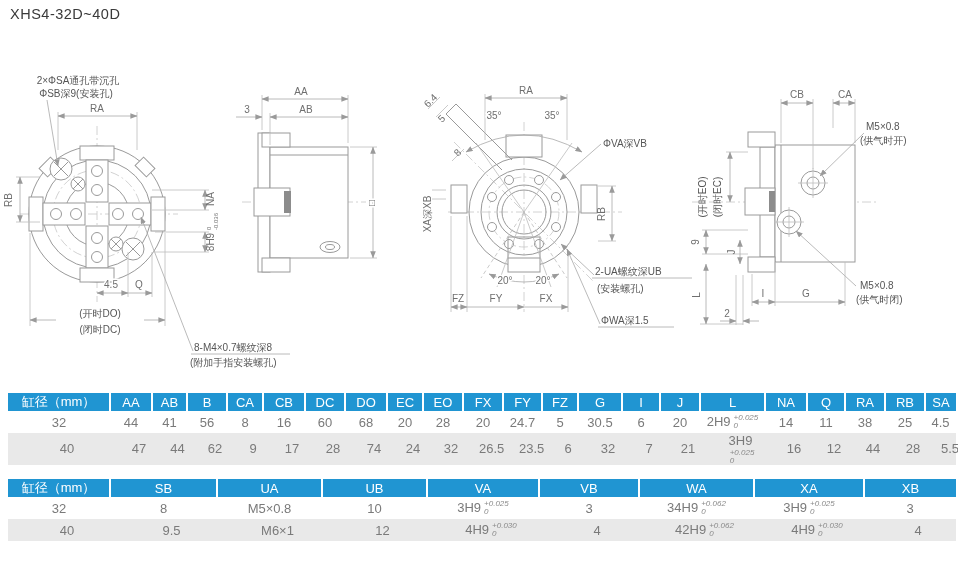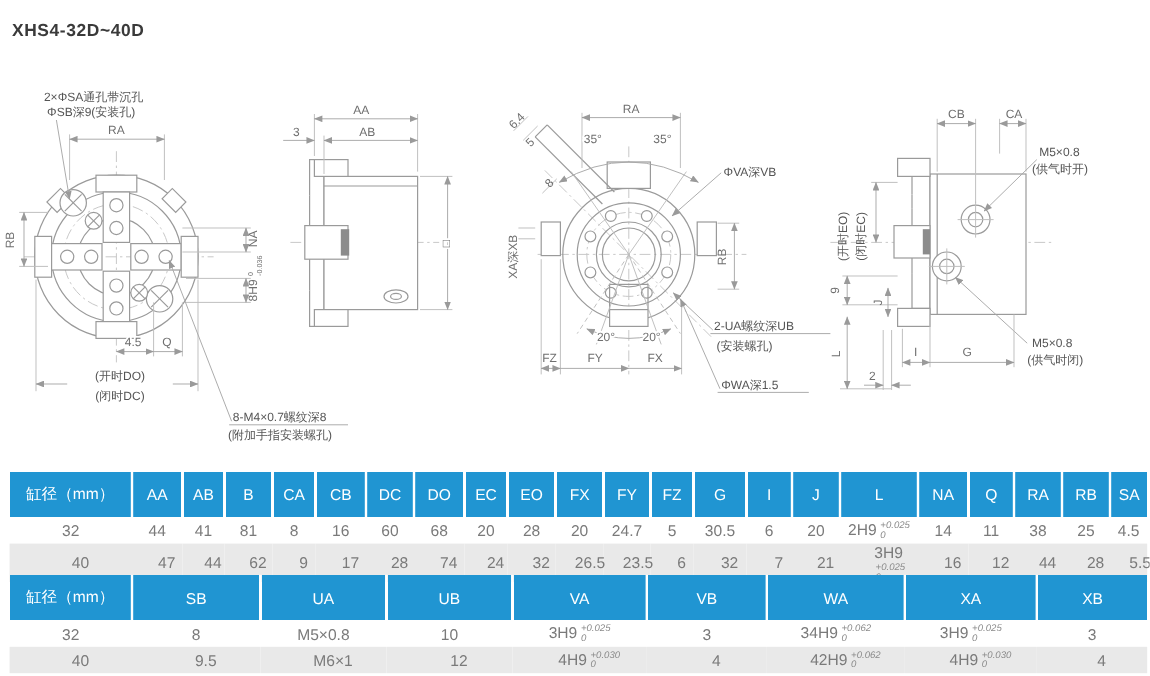--- a/index.html
+++ b/index.html
@@ -1,35 +1,35 @@
 <!DOCTYPE html>
 <html><head>
 <meta charset="utf-8">
 <style>
   * { margin:0; padding:0; box-sizing:border-box; }
   body { background:#fff; font-family:"Liberation Sans", sans-serif; }
   .page { position:relative; width:958px; height:563px; background:#ffffff; overflow:hidden; }
-  .title { position:absolute; left:10px; top:18px; font-size:14.5px; color:#3a3a3a; letter-spacing:.5px;font-weight:bold; }
+  .title { position:absolute; left:10px; top:6px; font-size:14.5px; color:#3a3a3a; letter-spacing:.5px; }
   svg.draw { position:absolute; left:0; top:0; }
   svg.draw .e  { fill:none; stroke:#9a9a9a; stroke-width:1; }
   svg.draw .ef { fill:#ffffff; stroke:#9a9a9a; stroke-width:1; }
   svg.draw .dk { fill:#8c8c8c; stroke:none; }
   svg.draw .x  { fill:none; stroke:#bdbdbd; stroke-width:.8; }
   svg.draw .d  { fill:none; stroke:#a8a8a8; stroke-width:.8; }
   svg.draw .c  { fill:none; stroke:#c6c6c6; stroke-width:.8; stroke-dasharray:9 3 2 3; }
   svg.draw .dash { stroke-dasharray:4 3; }
   svg.draw text { font-family:"Liberation Sans", sans-serif; font-size:10px; fill:#6f6f6f; }
   svg.draw text.cn { fill:#555; }
   svg.draw text.sm { font-size:6px; }
   svg.draw .mid { text-anchor:middle; }
   svg.draw .halo { paint-order:stroke; stroke:#fff; stroke-width:3px; }
   .tblwrap { position:absolute; left:8px; }
   #t1 { top:393px; } #t2 { top:479px; }
   table.dim-table { border-collapse:collapse; table-layout:fixed; width:948px; font-size:13px; }
-  table.dim-table th { background:#2095d2; color:#fff; font-weight:normal; height:38px;
+  table.dim-table th { background:#2095d2; color:#fff; font-weight:normal; height:18px;
     border-right:2px solid #fff; text-align:center; overflow:hidden; }
   table.dim-table th:last-child { border-right:none; }
   table.dim-table td { color:#7a7a7a; text-align:center; height:22px; background:#fff; }
   table.dim-table tr.alt td { background:#e9e9e9;padding-left:16px; }
   .tol { display:inline-block; vertical-align:middle; margin-left:3px; line-height:1; text-align:left;font-style:italic; }
   .tol span { display:block; font-size:8px; color:#8a8a8a; }
 </style>
 </head>
 <body>
 
@@ -378,21 +378,21 @@
             <th>RA</th>
             <th>RB</th>
             <th>SA</th>
           </tr>
         </thead>
         <tbody>
           <tr>
             <td>32</td>
             <td>44</td>
             <td>41</td>
-            <td>81</td>
+            <td>56</td>
             <td>8</td>
             <td>16</td>
             <td>60</td>
             <td>68</td>
             <td>20</td>
             <td>28</td>
             <td>20</td>
             <td>24.7</td>
             <td>5</td>
             <td>30.5</td>

